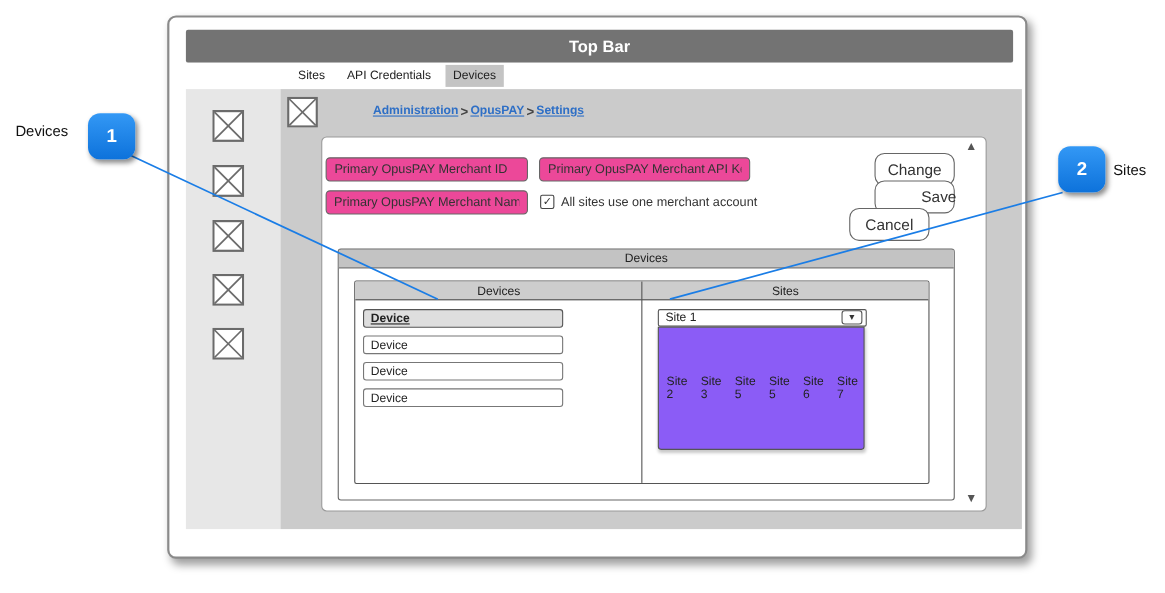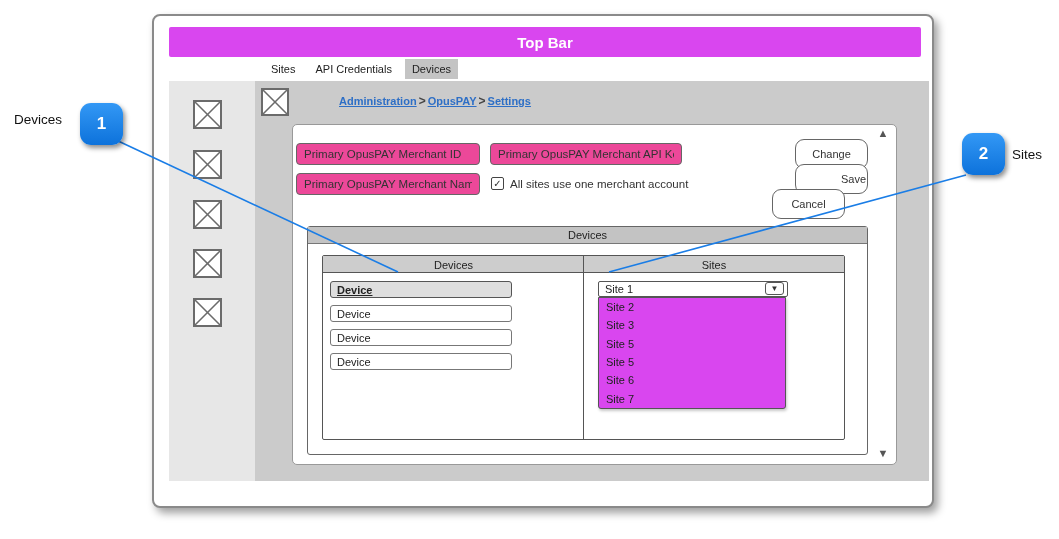--- a/index.html
+++ b/index.html
@@ -6,21 +6,21 @@
   body{
     width:1059px;height:539px;position:relative;overflow:hidden;
     background:#ffffff;font-family:"Liberation Sans",sans-serif;color:#333;
   }
   .abs{position:absolute;box-sizing:border-box;}
 
   
   .window{left:152px;top:14px;width:782px;height:494px;background:#fff;
     border:2px solid #8a8a8a;border-radius:8px;
     box-shadow:4px 5px 8px rgba(0,0,0,.38);}
-  .topbar{left:169px;top:27px;width:752px;height:30px;background:#d946ef;border-radius:2px;
+  .topbar{left:169px;top:27px;width:752px;height:30px;background:#737373;border-radius:2px;
     display:flex;align-items:center;justify-content:center;
     color:#fff;font-weight:bold;font-size:15px;}
   .tabrow{left:169px;top:57px;width:752px;height:24px;background:#fff;
     display:flex;align-items:center;padding-left:95px;gap:6px;font-size:11px;color:#222;}
   .tab{padding:4px 7px;white-space:nowrap;cursor:default;}
   .tab.selected{background:#c4c4c4;}
 
   .sidebar{left:169px;top:81px;width:86px;height:400px;background:#e7e7e7;}
   .contentbg{left:255px;top:81px;width:674px;height:400px;background:#cbcbcb;}
 
@@ -47,21 +47,21 @@
   .f-id{left:296px;top:143px;width:184px;}
   .f-key{left:490px;top:143px;width:192px;}
   .f-name{left:296px;top:173px;width:184px;}
   .checkbox{left:491px;top:177px;width:13px;height:13px;border:1.5px solid #444;border-radius:2px;
     background:#fff;display:flex;align-items:center;justify-content:center;cursor:pointer;}
   .checkmark{font-size:10px;color:#333;line-height:10px;}
   .cb-label{left:510px;top:178px;font-size:11.5px;color:#333;}
 
   
   .btn{width:73px;height:30px;border:1.5px solid #666;border-radius:9px;background:#fff;
-    display:flex;align-items:center;justify-content:center;font-size:11px;color:#333;cursor:pointer;}
+    display:flex;align-items:center;justify-content:center;font-size:14px;color:#333;cursor:pointer;}
   .b-change{left:795px;top:139px;}
   .b-save{left:795px;top:164px;padding-left:44px;}
   .b-cancel{left:772px;top:189px;}
 
   
   .group{left:307px;top:226px;width:561px;height:229px;background:#fff;
     border:1px solid #666;border-radius:3px;}
   .group-header{left:308px;top:227px;width:559px;height:17px;background:#c3c3c3;
     border-bottom:1px solid #777;display:flex;align-items:center;justify-content:center;
     font-size:11px;color:#222;}
@@ -80,22 +80,22 @@
     display:flex;align-items:center;padding-left:6px;font-size:11px;color:#222;cursor:pointer;}
   .device-item.selected{background:#dedede;border-color:#555;font-weight:bold;text-decoration:underline;}
   .di-0{top:281px;}.di-1{top:305px;}.di-2{top:329px;}.di-3{top:353px;}
 
   
   .combo{left:598px;top:281px;width:190px;height:16px;border:1px solid #555;border-radius:2px;
     background:#fff;display:flex;align-items:center;padding-left:6px;font-size:11px;color:#222;cursor:pointer;}
   .combo-btn{left:765px;top:282px;width:19px;height:13px;border:1.5px solid #555;border-radius:3px;
     background:#fdfdfd;display:flex;align-items:center;justify-content:center;cursor:pointer;}
   .combo-btn span{font-size:8px;color:#333;line-height:8px;}
-  .dropdown{left:598px;top:297px;width:188px;height:112px;background:#d946ef;border:1px solid #555;
-    border-radius:0 0 3px 3px;box-shadow:1px 2px 3px rgba(0,0,0,.22);display:flex;flex-direction:column;}
+  .dropdown{left:598px;top:297px;width:188px;height:112px;background:#8b5cf6;border:1px solid #555;
+    border-radius:0 0 3px 3px;box-shadow:1px 2px 3px rgba(0,0,0,.22);display:flex;flex-direction:row;}
   .option{flex:1;display:flex;align-items:center;padding-left:7px;font-size:11px;color:#222;cursor:pointer;}
 
   
   .callout-label{font-size:13.5px;color:#111;}
   .cl-1{left:14px;top:112px;}
   .cl-2{left:1012px;top:147px;}
   .badge{width:43px;height:42px;border-radius:11px;
     background:linear-gradient(180deg,#3398f5 0%,#0d72db 100%);
     box-shadow:2px 3px 5px rgba(0,0,0,.45);
     display:flex;align-items:center;justify-content:center;

